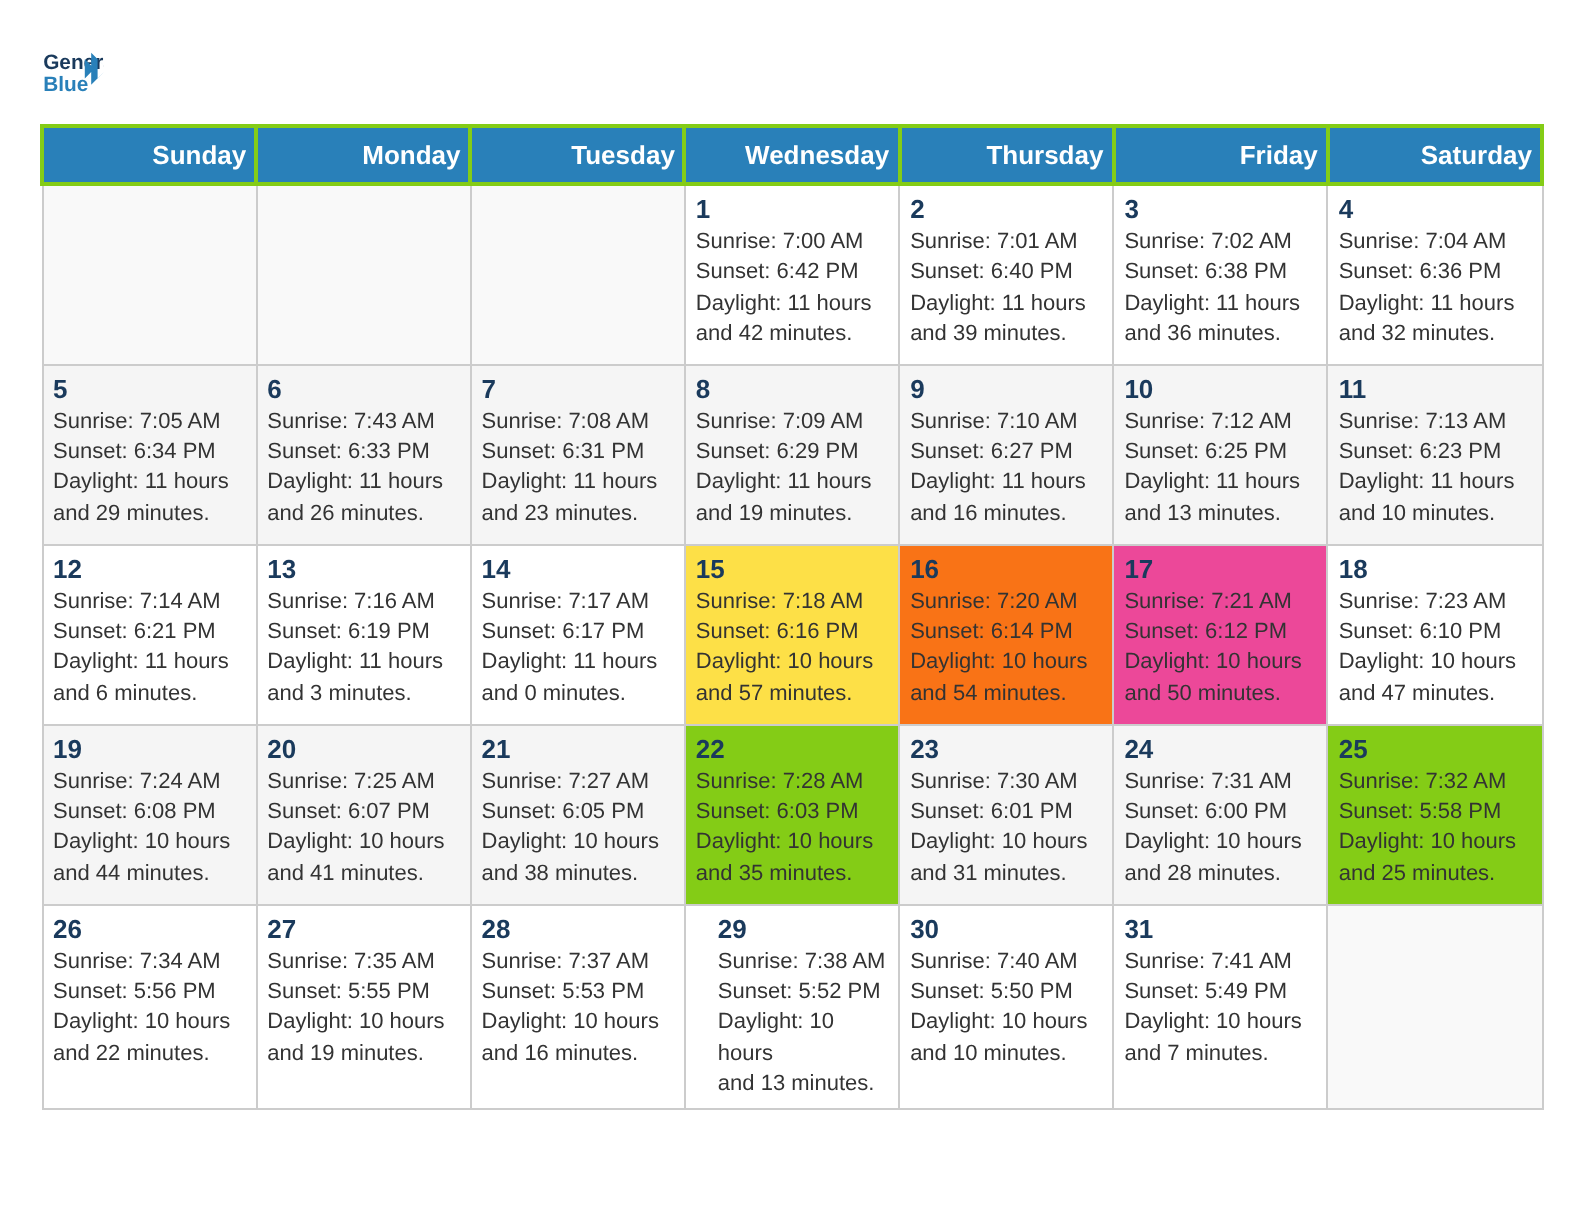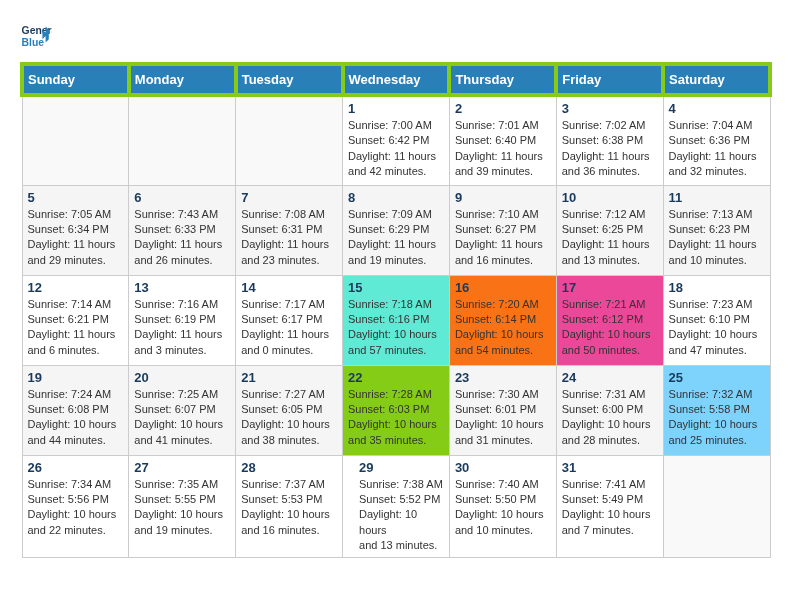--- a/index.html
+++ b/index.html
@@ -39,24 +39,24 @@
     }
     .calendar-table {
       width: 100%;
       border-collapse: collapse;
       font-size: 11px;
     }
     .calendar-table th {
       background-color: #2980b9;
       color: #fff;
       padding: 6px 4px;
-      text-align: left;
+      text-align: right;
       font-size: 13px;
       font-weight: bold;
-      border: 4px solid #84cc16;
+      border: 2px solid #84cc16;
     }
     .calendar-table td {
       border: 1px solid #ccc;
       vertical-align: top;
       padding: 4px 5px;
       width: calc(100%/7);
       min-height: 80px;
       height: 90px;
     }
     .day-number {
@@ -211,21 +211,21 @@
 Daylight: 11 hours
 and 3 minutes.</div>
         </td>
         <td style="background: rgb(255, 255, 255);">
           <div class="day-number">14</div>
           <div class="day-info" style="white-space: pre-line;">Sunrise: 7:17 AM
 Sunset: 6:17 PM
 Daylight: 11 hours
 and 0 minutes.</div>
         </td>
-        <td style="background: #5eead4;">
+        <td style="background: #fde047;">
           <div class="day-number">15</div>
           <div class="day-info" style="white-space: pre-line;">Sunrise: 7:18 AM
 Sunset: 6:16 PM
 Daylight: 10 hours
 and 57 minutes.</div>
         </td>
         <td style="background: #f97316;">
           <div class="day-number">16</div>
           <div class="day-info" style="white-space: pre-line;">Sunrise: 7:20 AM
 Sunset: 6:14 PM
@@ -283,21 +283,21 @@
 Daylight: 10 hours
 and 31 minutes.</div>
         </td>
         <td style="background: rgb(245, 245, 245);">
           <div class="day-number">24</div>
           <div class="day-info" style="white-space: pre-line;">Sunrise: 7:31 AM
 Sunset: 6:00 PM
 Daylight: 10 hours
 and 28 minutes.</div>
         </td>
-        <td style="background: #7dd3fc; margin-left: 33px;">
+        <td style="background: #84cc16; margin-left: 33px;">
           <div class="day-number">25</div>
           <div class="day-info" style="white-space: pre-line;">Sunrise: 7:32 AM
 Sunset: 5:58 PM
 Daylight: 10 hours
 and 25 minutes.</div>
         </td>
       </tr>
       <tr>
         <td style="background: rgb(255, 255, 255);">
           <div class="day-number">26</div>

